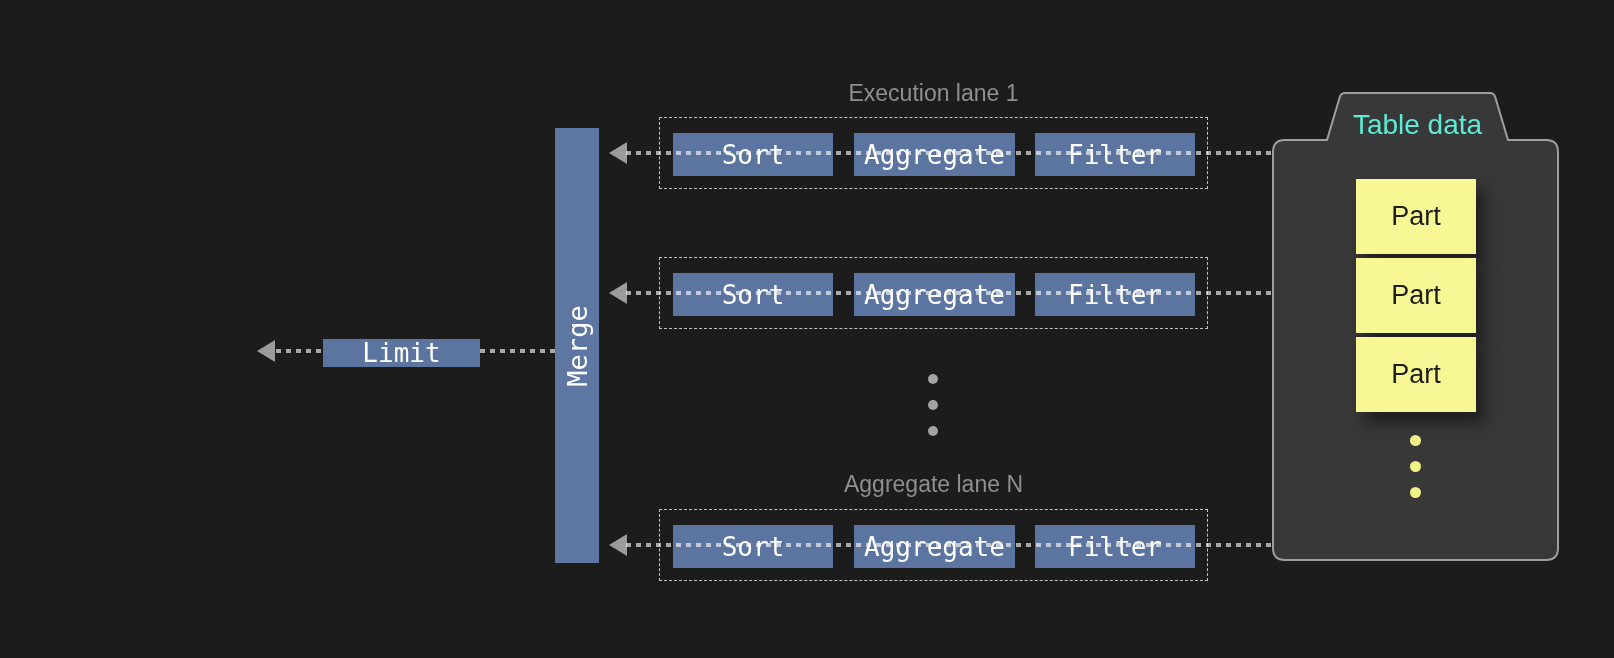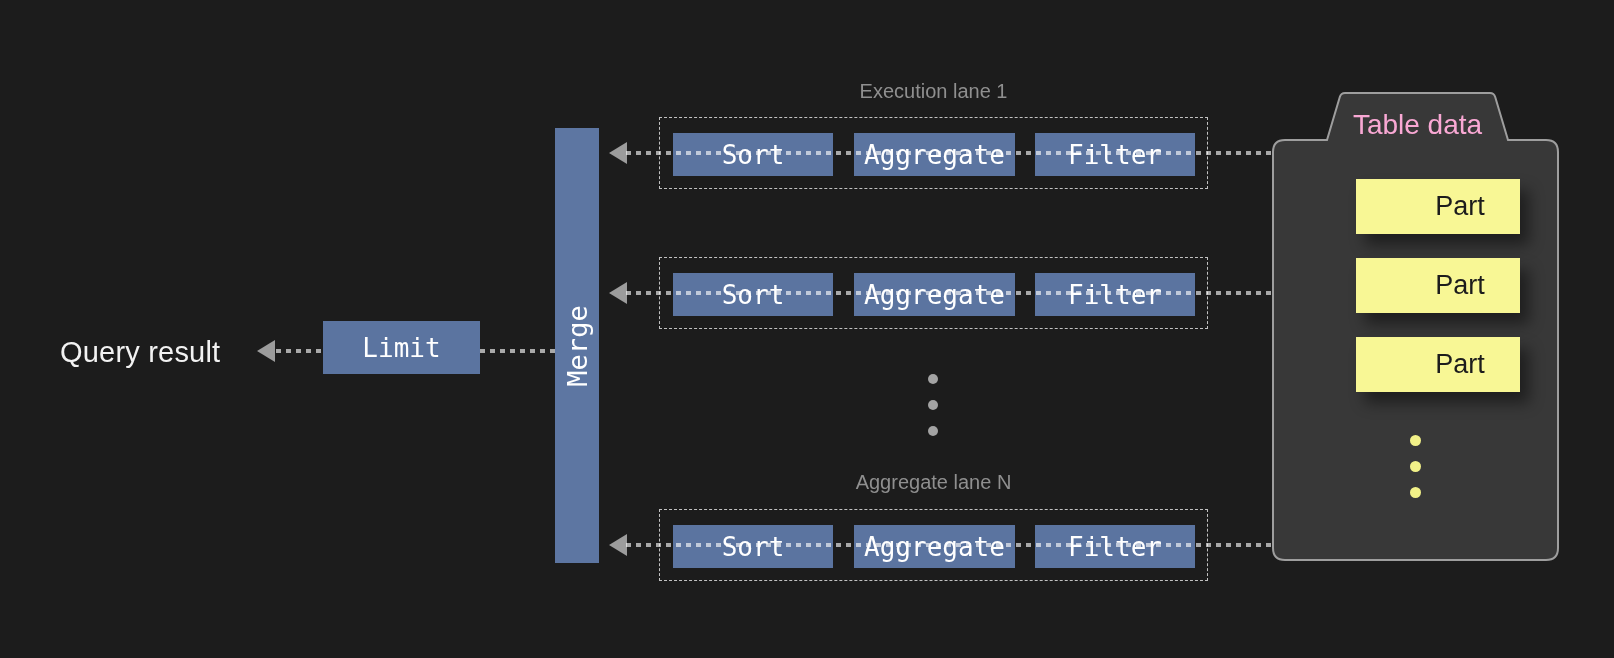--- a/index.html
+++ b/index.html
@@ -24,69 +24,68 @@
     border-top:11px solid transparent;
     border-bottom:11px solid transparent;
     border-right:18px solid #9c9c9c;
   }
   .lane{
     position:absolute;left:659px;width:549px;height:72px;
     border:1px dashed #c2c2c2;box-sizing:border-box;z-index:1;
   }
   .lane-title{
     position:absolute;left:659px;width:549px;text-align:center;
-    color:#8f8f8f;font-size:20px;z-index:2;
+    color:#8f8f8f;font-size:23px;z-index:2;
   }
   .lane .opbox{top:15px;width:160px;height:43px;}
   .op-sort{left:13px;}
   .op-aggregate{left:194px;width:161px !important;}
   .op-filter{left:375px;}
   .gdot{
     position:absolute;width:10px;height:10px;border-radius:50%;
     background:#a3a3a3;left:928px;z-index:2;
   }
   
   .query-result{
     position:absolute;left:60px;top:336px;color:#f2f2f2;
     font-size:29px;z-index:3;letter-spacing:0.2px;
   }
-  .limit-box{left:323px;top:321px;width:157px;height:53px;}
+  .limit-box{left:323px;top:339px;width:157px;height:28px;}
   .merge-bar{
     position:absolute;left:555px;top:128px;width:44px;height:435px;
     background:#5d76a2;z-index:3;
   }
   .merge-bar span{
     position:absolute;left:50%;top:50%;
     transform:translate(-50%,-50%) rotate(-90deg);
     color:#ffffff;font-family:"DejaVu Sans Mono",monospace;font-size:27px;
     white-space:nowrap;
   }
   
   .table-svg{position:absolute;left:1268px;top:88px;z-index:2;}
   .table-title{
     position:absolute;left:1330px;top:109px;width:175px;text-align:center;
-    color:#f9a8d4;font-size:28px;z-index:4;
+    color:#5eead4;font-size:28px;z-index:4;
   }
   .part{
-    position:absolute;left:1356px;width:120px;height:55px;
+    position:absolute;left:1356px;width:120px;height:75px;
     background:#f8f795;color:#1c1c1c;font-size:27px;
     display:flex;align-items:center;justify-content:center;
-    box-shadow:9px 11px 14px rgba(0,0,0,0.45);z-index:4;padding-left:44px;
+    box-shadow:9px 11px 14px rgba(0,0,0,0.45);z-index:4;
   }
   .ydot{
     position:absolute;left:1410px;width:11px;height:11px;border-radius:50%;
     background:#f2f188;z-index:4;
   }
 </style>
 </head>
 <body>
 
 <div class="canvas">
 
-  <div class="query-result">Query result</div>
 
   <div class="arrowhead" style="left:257px;top:340px;"></div>
   <div class="flowline" style="left:276px;top:349px;width:48px;"></div>
 
   <div class="opbox limit-box">
     <span>Limit</span>
   </div>
 
   <div class="flowline" style="left:480px;top:349px;width:76px;"></div>
 

